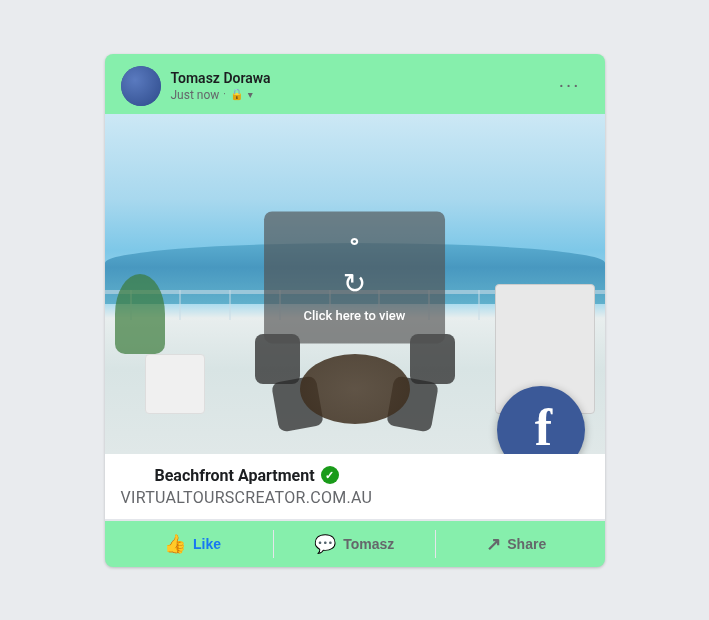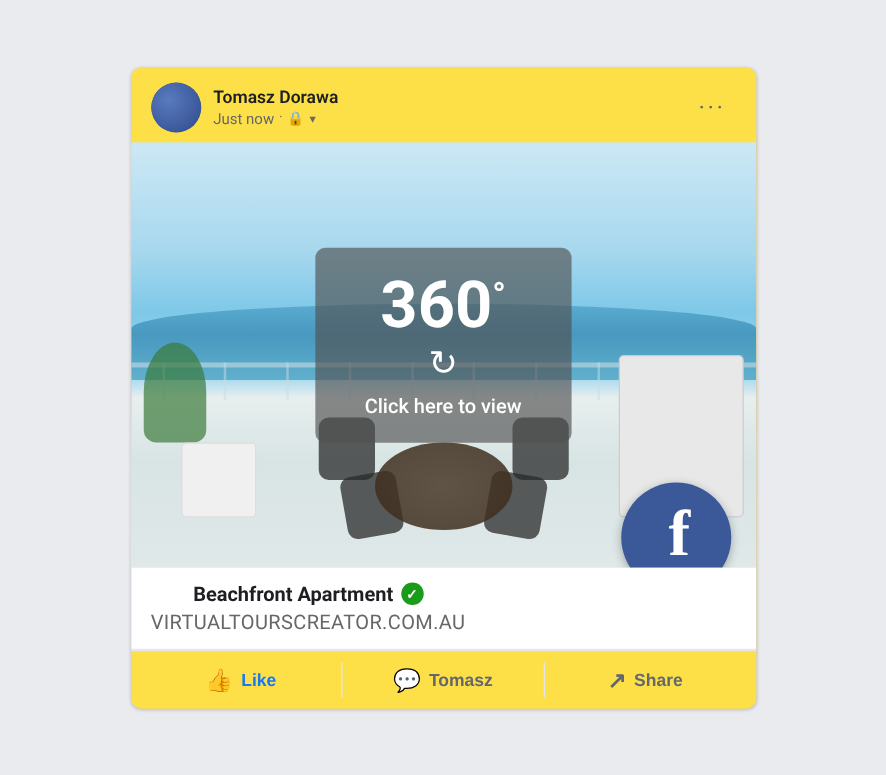--- a/index.html
+++ b/index.html
@@ -6,21 +6,21 @@
     body {
       background: #e9ebee;
       font-family: -apple-system, BlinkMacSystemFont, 'Segoe UI', Roboto, Helvetica, Arial, sans-serif;
       display: flex;
       justify-content: center;
       align-items: center;
       min-height: 100vh;
       padding: 20px;
     }
     .card {
-      background: #fde047;
+      background: #86efac;
       border-radius: 8px;
       box-shadow: 0 1px 3px rgba(0,0,0,0.2);
       width: 500px;
       overflow: hidden;
     }
     .post-header {
       display: flex;
       align-items: center;
       justify-content: space-between;
       padding: 12px 16px 8px 16px;
@@ -241,21 +241,21 @@
     .degree-sign {
       font-size: 28px;
       margin-top: 4px;
     }
     .rotate-icon {
       margin: 4px auto 8px;
       display: block;
       font-size: 28px;
     }
     .click-text {
-      font-size: 16px;
+      font-size: 13px;
       font-weight: 500;
       color: #fff;
     }
 
     
     .fb-circle {
       position: absolute;
       bottom: -20px;
       right: 20px;
       width: 88px;
@@ -398,21 +398,20 @@
       <div class="chair-dark c2"></div>
       <div class="chair-dark c3"></div>
       <div class="chair-dark c4"></div>
       <div class="table-round"></div>
     </div>
 
     <div class="right-decor"></div>
 
     <div class="overlay-360">
       <div class="overlay-360-number">
-        <span>360</span>
           <span class="degree-sign">°</span>
       </div>
       <span class="rotate-icon">↻</span>
       <div class="click-text">Click here to view</div>
     </div>
 
     <div class="fb-circle">
       <span class="fb-f">f</span>
     </div>
   </div>

